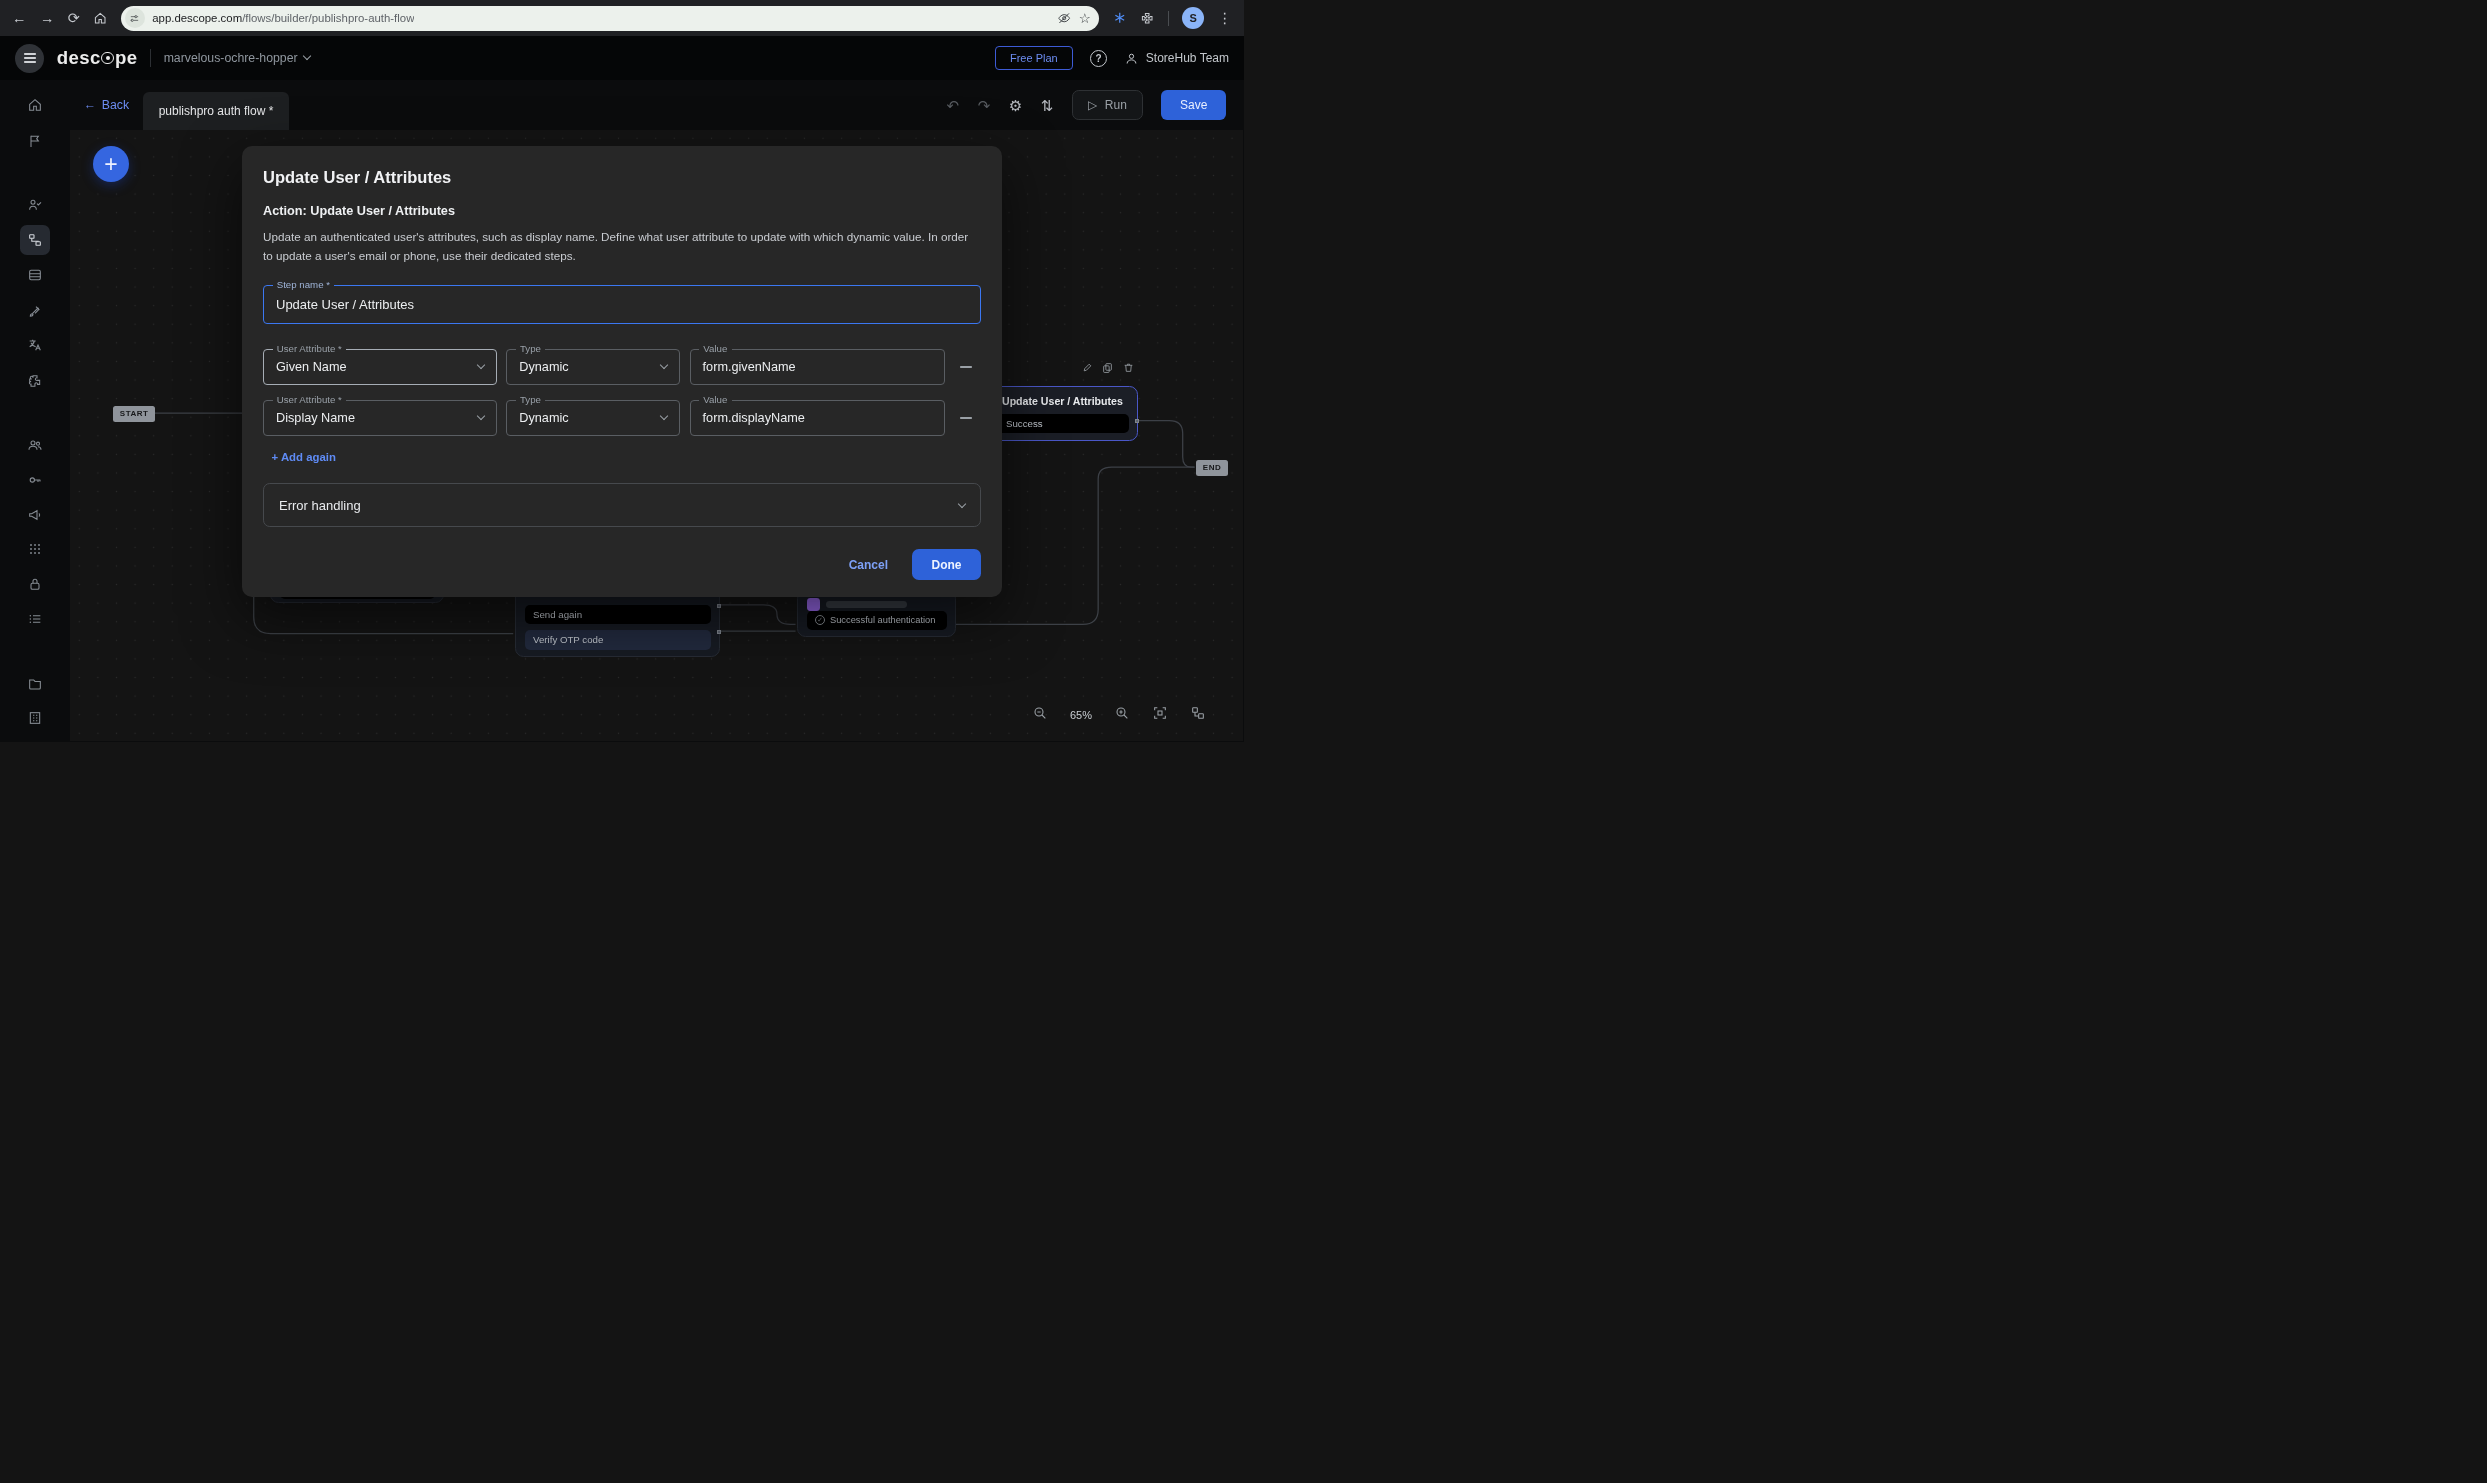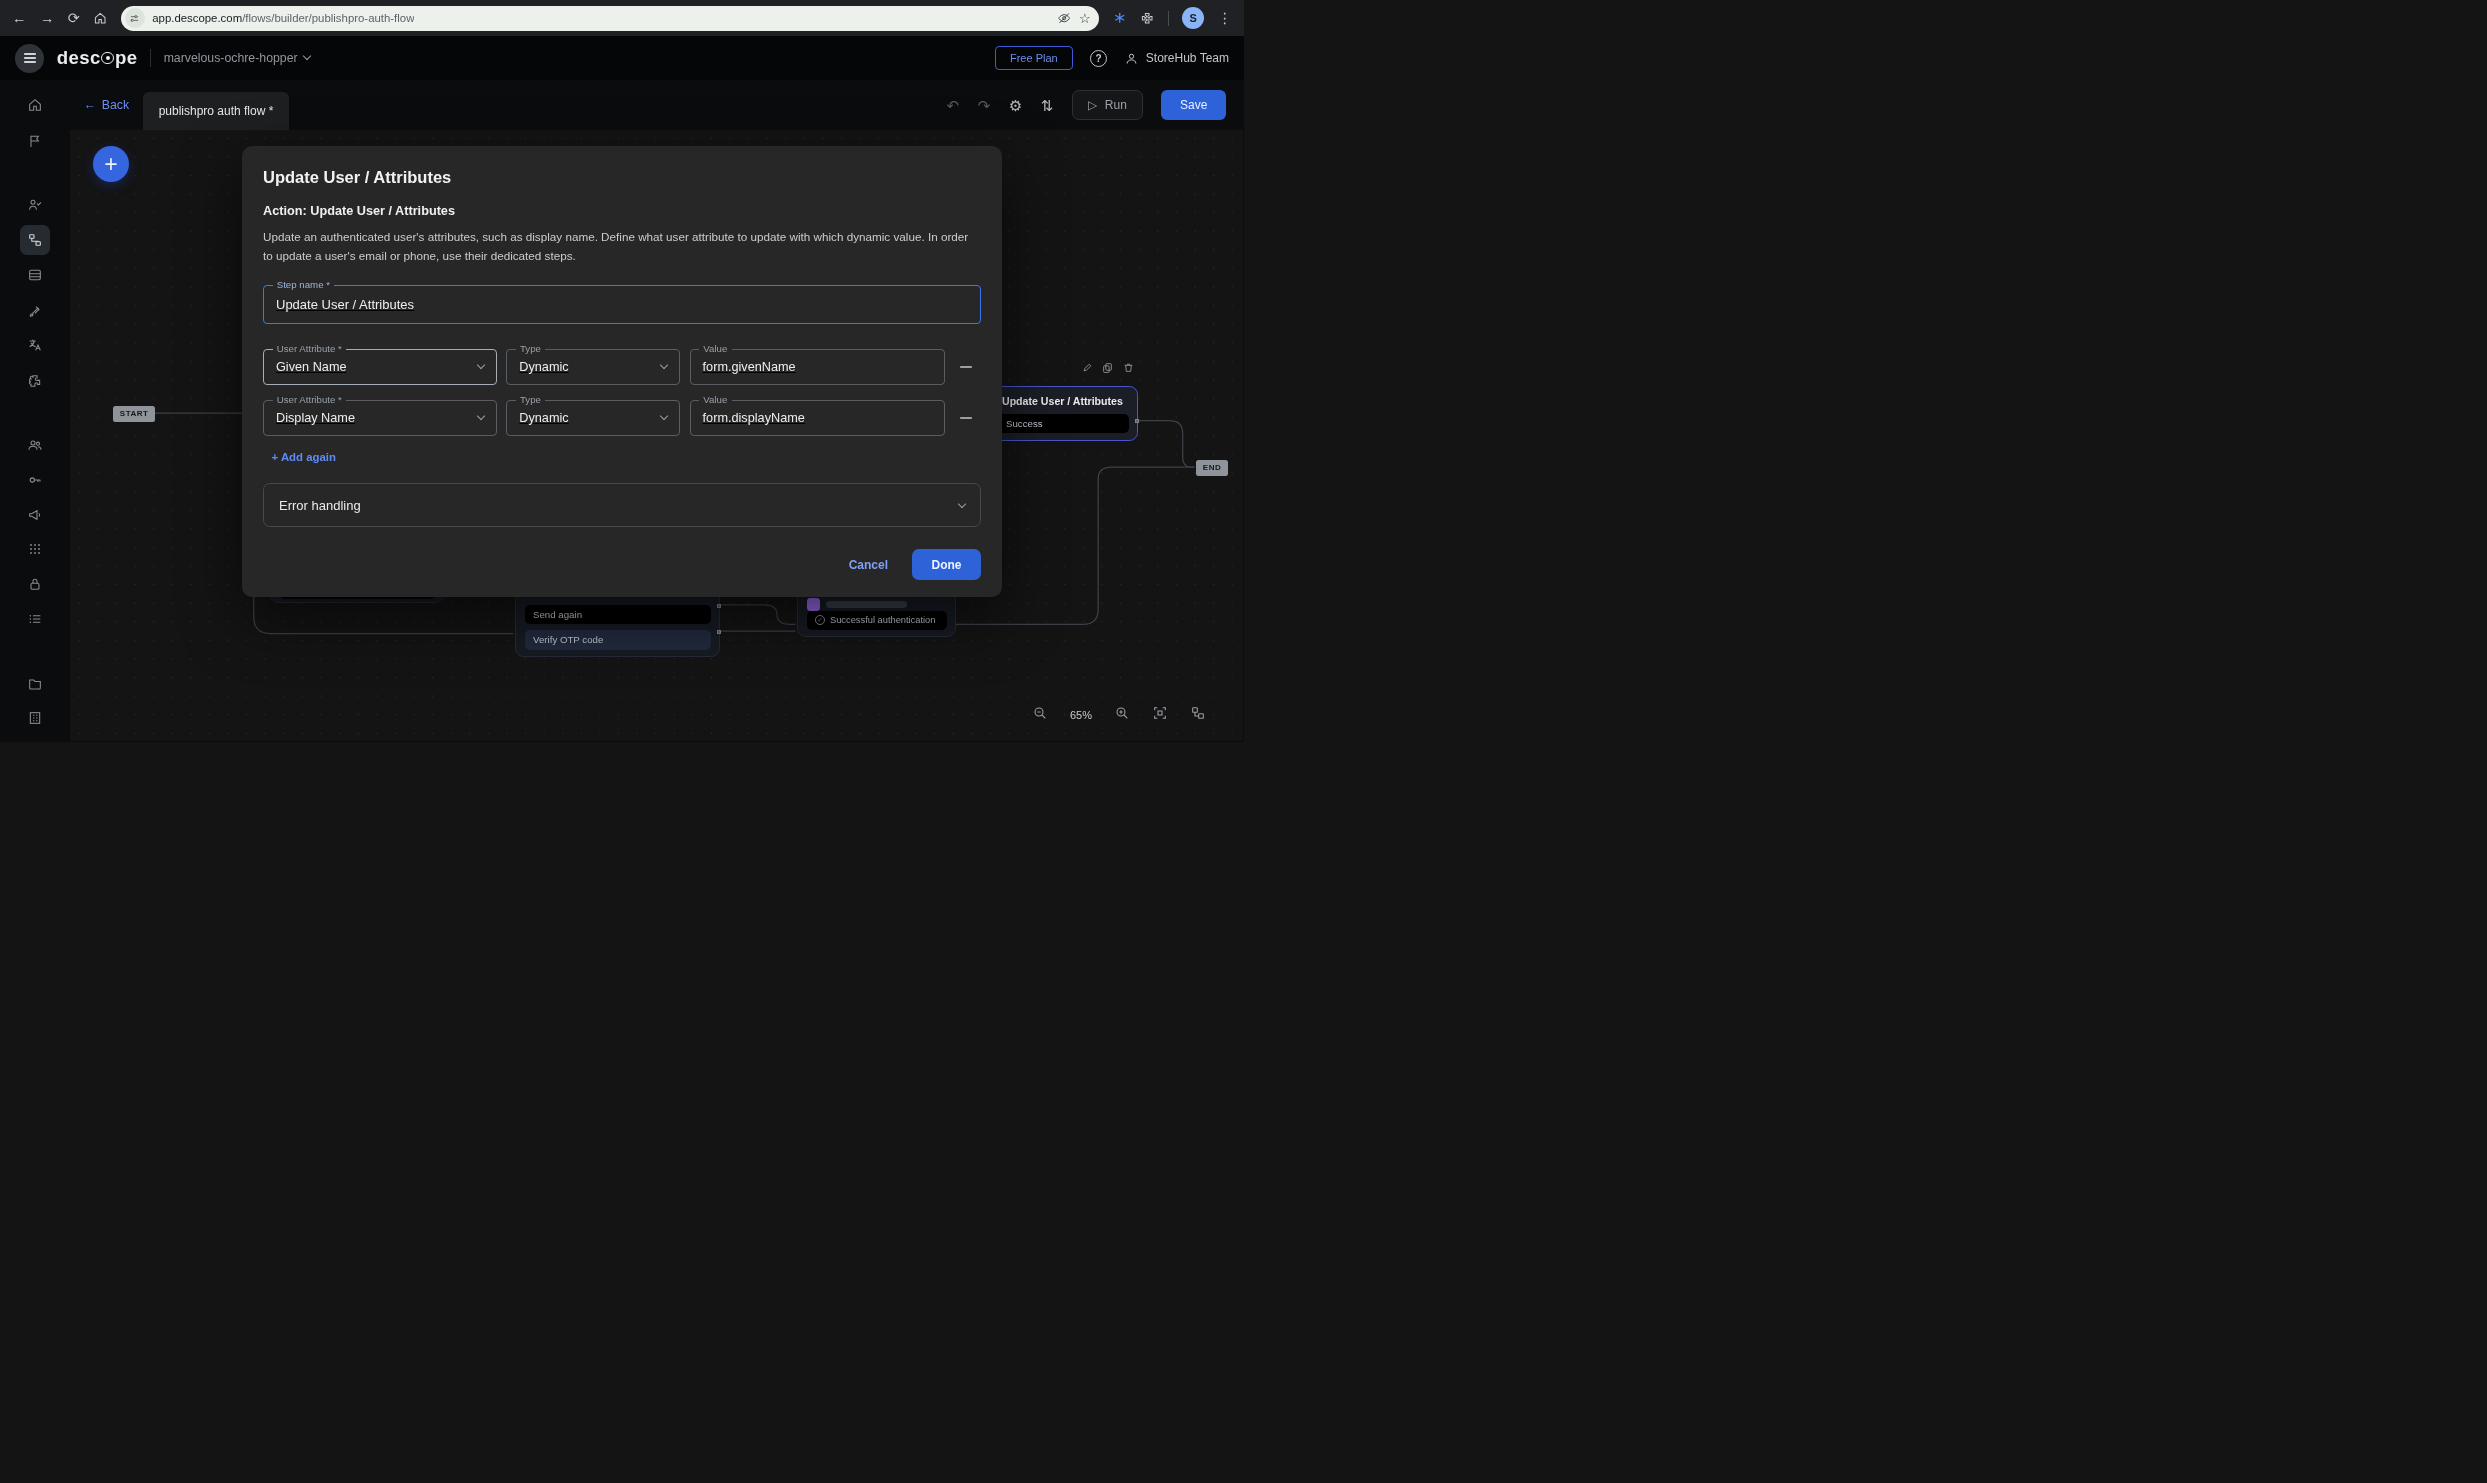--- a/index.html
+++ b/index.html
@@ -75,21 +75,21 @@
 
   .zoom-bar { position:absolute; right:37px; bottom:17px; display:flex; align-items:center; gap:22px; }
   .zoom-bar .zic svg { width:16px; height:16px; stroke:#9aa0a6; fill:none; stroke-width:1.6; cursor:pointer; }
   .zoom-val { color:#c9cdd2; font-size:11px; cursor:pointer; }
 
   
   .modal { position:absolute; left:242px; top:146px; width:760px; z-index:50; background:#272727; border-radius:10px; box-shadow:0 20px 59px rgba(0,0,0,.6); padding:22px 21px 17px; }
   .m-title { font-size:16.5px; font-weight:bold; color:#f1f2f4; margin-bottom:17px; }
   .m-sub { font-size:12.7px; font-weight:bold; color:#eef0f2; margin-bottom:8.5px; }
   .m-desc { font-size:11.7px; color:#c9ccd1; line-height:1.65; margin-bottom:20px; }
-  .fld { position:relative; border:0.8px solid #5a5e63; border-radius:4px; height:36px; display:flex; align-items:center; padding:0 12px; background:#272727; cursor:pointer;text-decoration:underline; }
+  .fld { position:relative; border:0.8px solid #5a5e63; border-radius:4px; height:36px; display:flex; align-items:center; padding:0 12px; background:#272727; cursor:pointer; }
   .fld .lbl { position:absolute; top:-6.8px; left:8.5px; background:#272727; padding:0 4.2px; font-size:9.7px; color:#99a0a8; cursor:default; }
   .fld .val { font-size:12.7px; color:#eceef0; }
   .fld.select { justify-content:space-between; }
   .step-fld { height:39px; border:1.7px solid #3b77f1; margin-bottom:25px; }
   .step-fld .lbl { color:#9fb4d8; }
   .step-fld .val { font-size:13px; }
   .attr-focus { border:1.7px solid #a6adb5; }
   .vrow { display:grid; grid-template-columns:234px 174px 255px 34px; gap:9.3px; align-items:center; margin-bottom:15px; }
   .vrow.last { margin-bottom:8.5px; }
   .minus-btn { display:flex; align-items:center; justify-content:center; width:25px; height:25px; cursor:pointer; }

